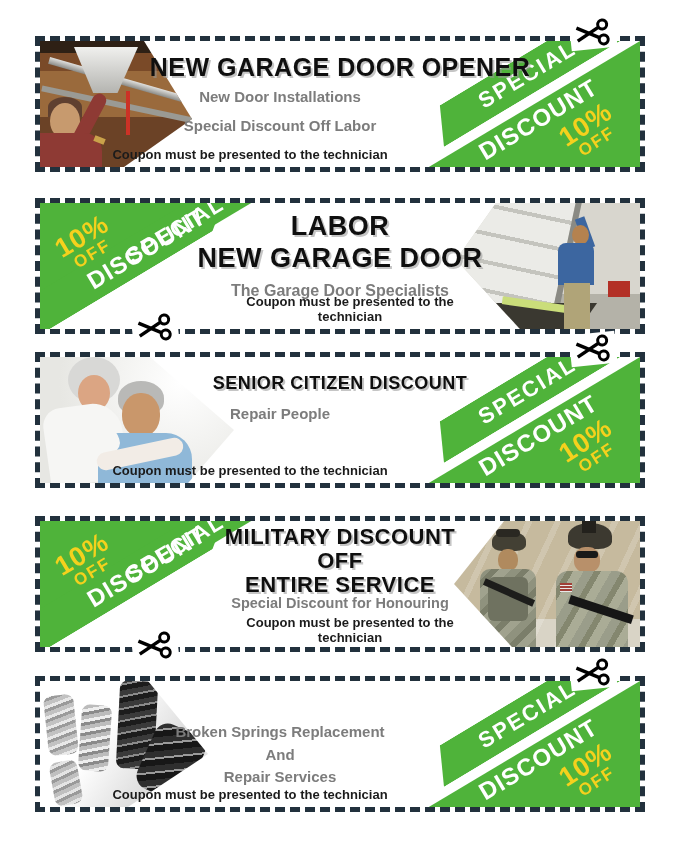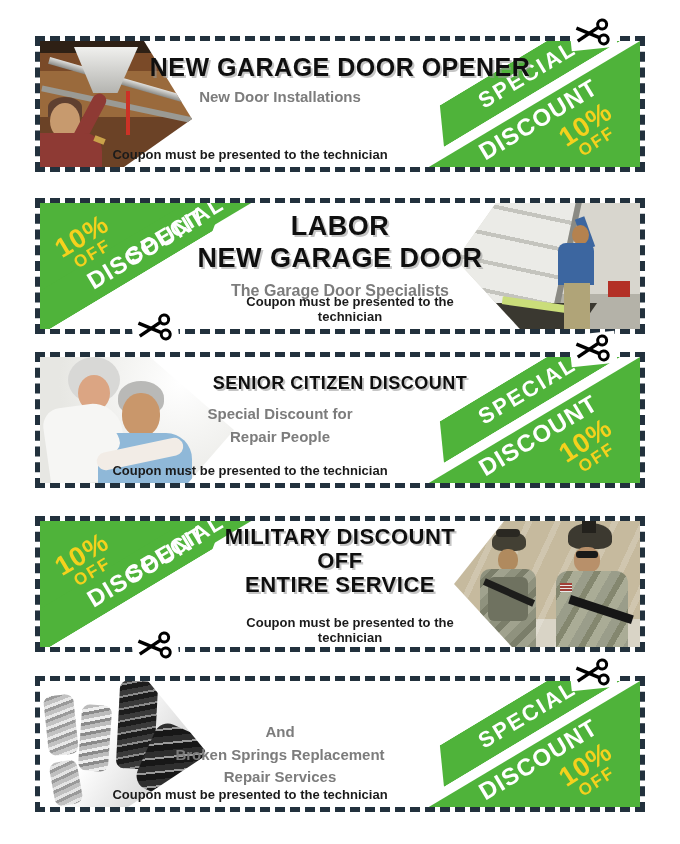--- a/index.html
+++ b/index.html
@@ -158,20 +158,21 @@
     <span class="pct pct-r">
       <span class="big">10%</span>
       <span class="small">OFF</span>
     </span>
   </div>
   <div class="title t1">
     <div>NEW GARAGE DOOR OPENER</div>
   </div>
   <div class="subs subs-r s1">
     <div>New Door Installations</div>
+    <div>Special Discount Off Labor</div>
   </div>
   <div class="note note-r">Coupon must be presented to the technician</div>
 </div>
 
 <div class="coupon c2">
   <span class="scissors sc-bl">
     <svg width="38" height="30" viewBox="0 0 38 30">
         <g stroke="#000" fill="none">
           <circle cx="29" cy="7.5" r="4.5" stroke-width="3"></circle>
           <circle cx="29" cy="22.5" r="4.5" stroke-width="3"></circle>
@@ -240,21 +241,20 @@
     <span class="rb-discount float-r">DISCOUNT</span>
     <span class="pct pct-r">
       <span class="big">10%</span>
       <span class="small">OFF</span>
     </span>
   </div>
   <div class="title t3">
     <div>SENIOR CITIZEN DISCOUNT</div>
   </div>
   <div class="subs subs-r s3">
-    <div>Special Discount for</div>
     <div>Repair People</div>
   </div>
   <div class="note note-r">Coupon must be presented to the technician</div>
 </div>
 
 <div class="coupon c4">
   <span class="scissors sc-bl">
     <svg width="38" height="30" viewBox="0 0 38 30">
         <g stroke="#000" fill="none">
           <circle cx="29" cy="7.5" r="4.5" stroke-width="3"></circle>
@@ -289,20 +289,21 @@
       <span class="big">10%</span>
       <span class="small">OFF</span>
     </span>
   </div>
   <div class="title t4">
     <div>MILITARY DISCOUNT</div>
     <div>OFF</div>
     <div>ENTIRE SERVICE</div>
   </div>
   <div class="subs subs-l s4">
+    <div>Special Discount for Honouring</div>
   </div>
   <div class="note note-l n4">Coupon must be presented to the technician</div>
 </div>
 
 <div class="coupon c5">
   <span class="scissors sc-tr">
     <svg width="38" height="30" viewBox="0 0 38 30">
         <g stroke="#000" fill="none">
           <circle cx="29" cy="7.5" r="4.5" stroke-width="3"></circle>
           <circle cx="29" cy="22.5" r="4.5" stroke-width="3"></circle>
@@ -323,18 +324,18 @@
     <div class="band band-r">
       <span class="rb-special">SPECIAL</span>
     </div>
     <span class="rb-discount float-r">DISCOUNT</span>
     <span class="pct pct-r">
       <span class="big">10%</span>
       <span class="small">OFF</span>
     </span>
   </div>
   <div class="subs subs-r s5">
+    <div>Broken Springs Replacement</div>
     <div>And</div>
-    <div>Broken Springs Replacement</div>
     <div>Repair Services</div>
   </div>
   <div class="note note-r">Coupon must be presented to the technician</div>
 </div>
 
 </body></html>

